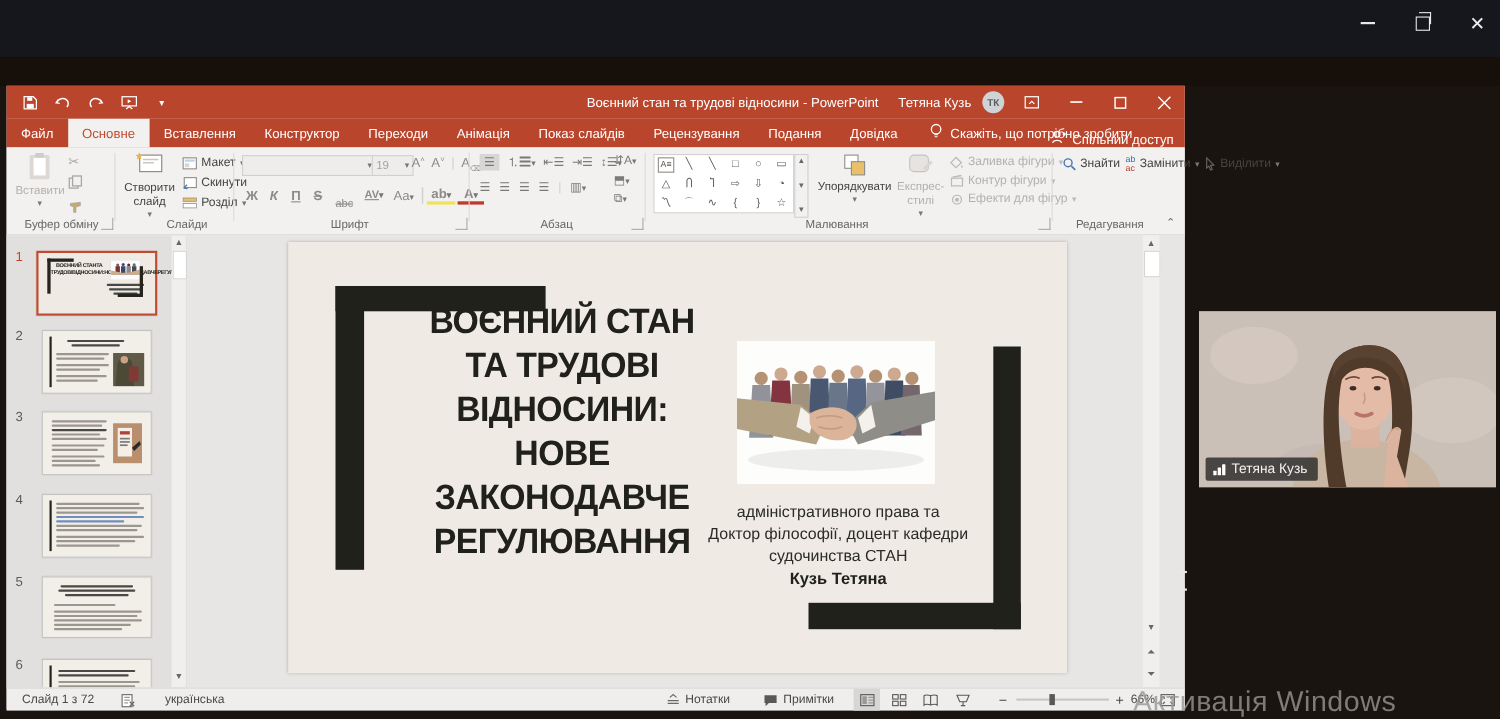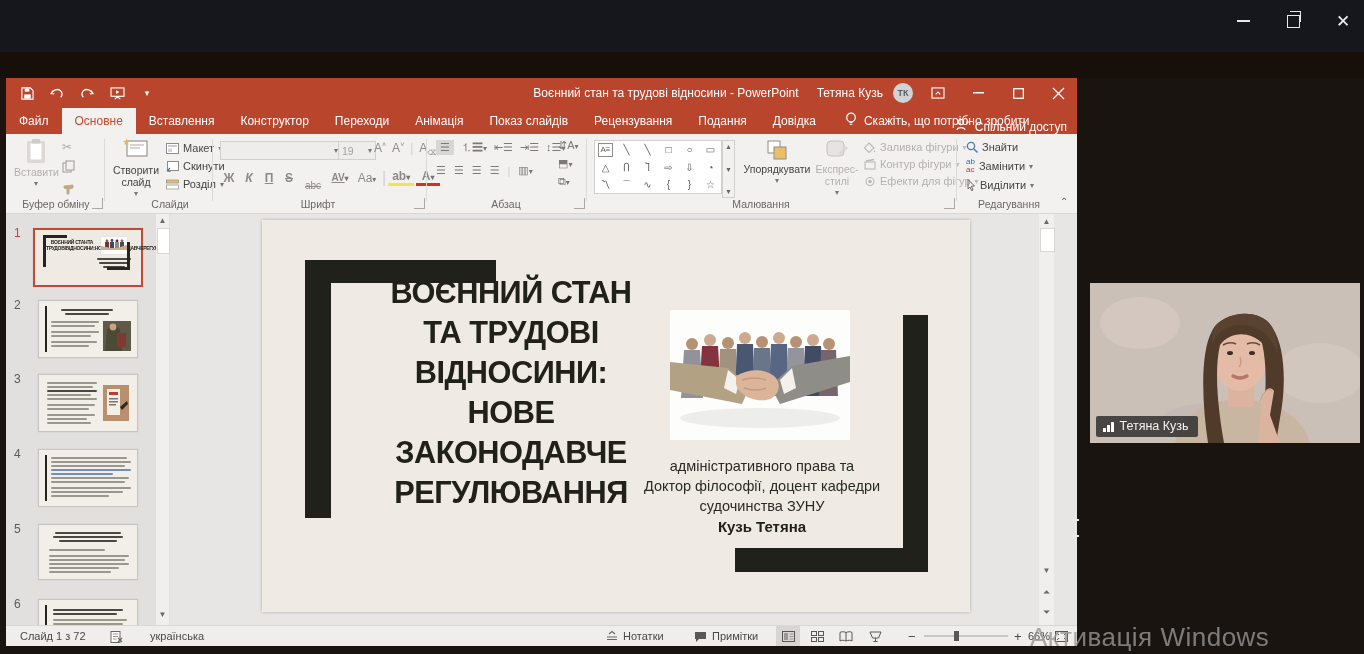--- a/index.html
+++ b/index.html
@@ -401,21 +401,21 @@
             <circle cx="6" cy="5.5" r="1.8" fill="#bbb8b5"></circle>
           </svg>
         <span>Ефекти для фігур</span>
           <span class="caret">▾</span>
         </span>
     </div>
     <div class="glabel" style="left:640px;width:230px;">Малювання</div>
     <div class="launcher" style="left:938px;"></div>
     <div class="rsep" style="left:950px;"></div>
 
-    <div style="position:absolute;left:960px;top:7px;display:flex;flex-direction:column;gap:5px;">
+    <div style="position:absolute;left:960px;top:7px;display:flex;flex-direction:row;gap:5px;">
       <span class="rtxt">
         <svg width="12" height="12" viewBox="0 0 12 12">
             <circle cx="5" cy="5" r="3.6" fill="none" stroke="#4a78b0" stroke-width="1.3"></circle>
             <path d="M8 8 L11.5 11.5" stroke="#4a78b0" stroke-width="1.5"></path>
           </svg>
         <span>Знайти</span>
         </span>
       <span class="rtxt">
         <span style="font-size:8px;line-height:8px;color:#2b6cb0;">ab<br><span style="color:#b03a2e;">ac</span></span>
         <span>Замінити</span>
@@ -622,21 +622,21 @@
             <path d="M122 58 L110 70 L114 84 L126 78 Z" fill="#f4f1ec"></path>
 
             <path d="M66 66 C80 58 96 58 106 68 C112 76 108 88 96 90 C82 92 68 84 66 74 Z" fill="#dbb49a"></path>
             <path d="M72 70 q12-4 24 0 M74 78 q12 4 22 0" stroke="#c49a80" stroke-width="1.4" fill="none"></path>
           </svg>
         </div>
 
         <div class="slide-sub">
           <span style="display:block;">адміністративного права та</span>
           <span style="display:block;">Доктор філософії, доцент кафедри</span>
-          <span style="display:block;">судочинства ЗУНУ</span>
+          <span style="display:block;">судочинства СТАН</span>
         </div>
         <div class="slide-author">Кузь Тетяна</div>
       </div>
 
       <div class="vscroll">
         <div class="arr" style="top:1px;">▲</div>
         <div class="thumb"></div>
         <div class="arr" style="top:350px;">▼</div>
         <div class="arr" style="top:372px;font-size:9px;">⏶</div>
         <div class="arr" style="top:392px;font-size:9px;">⏷</div>

